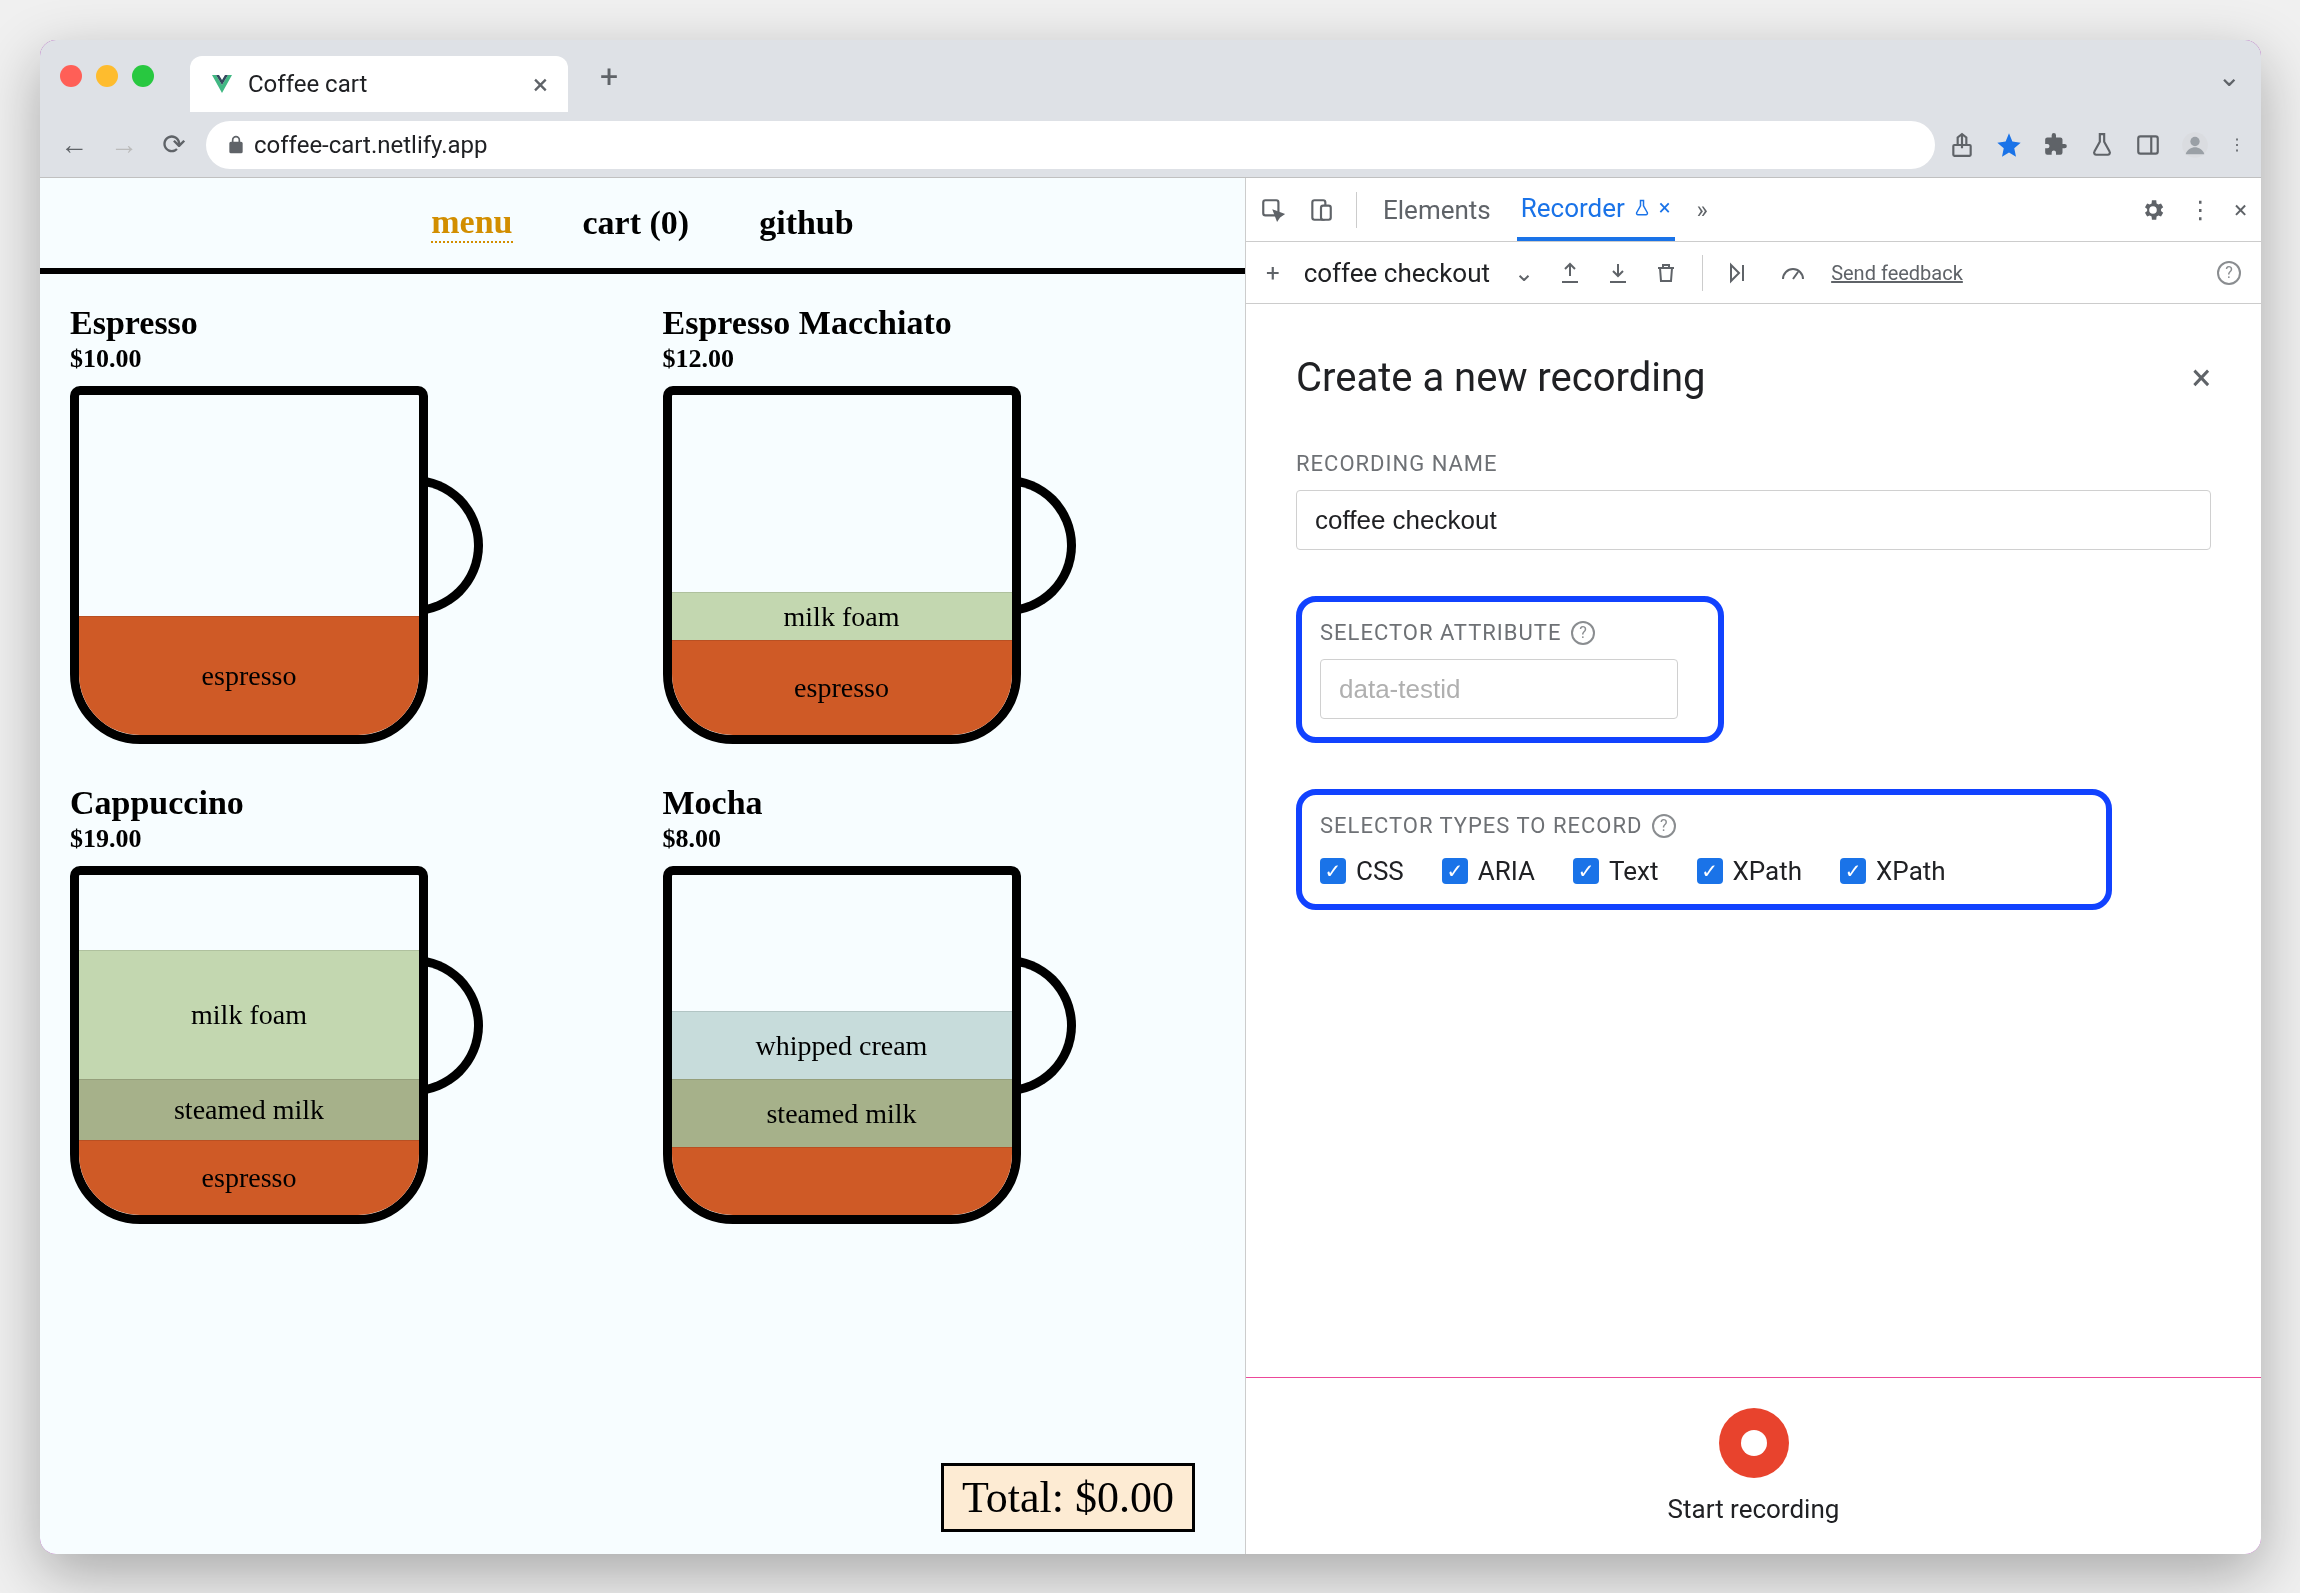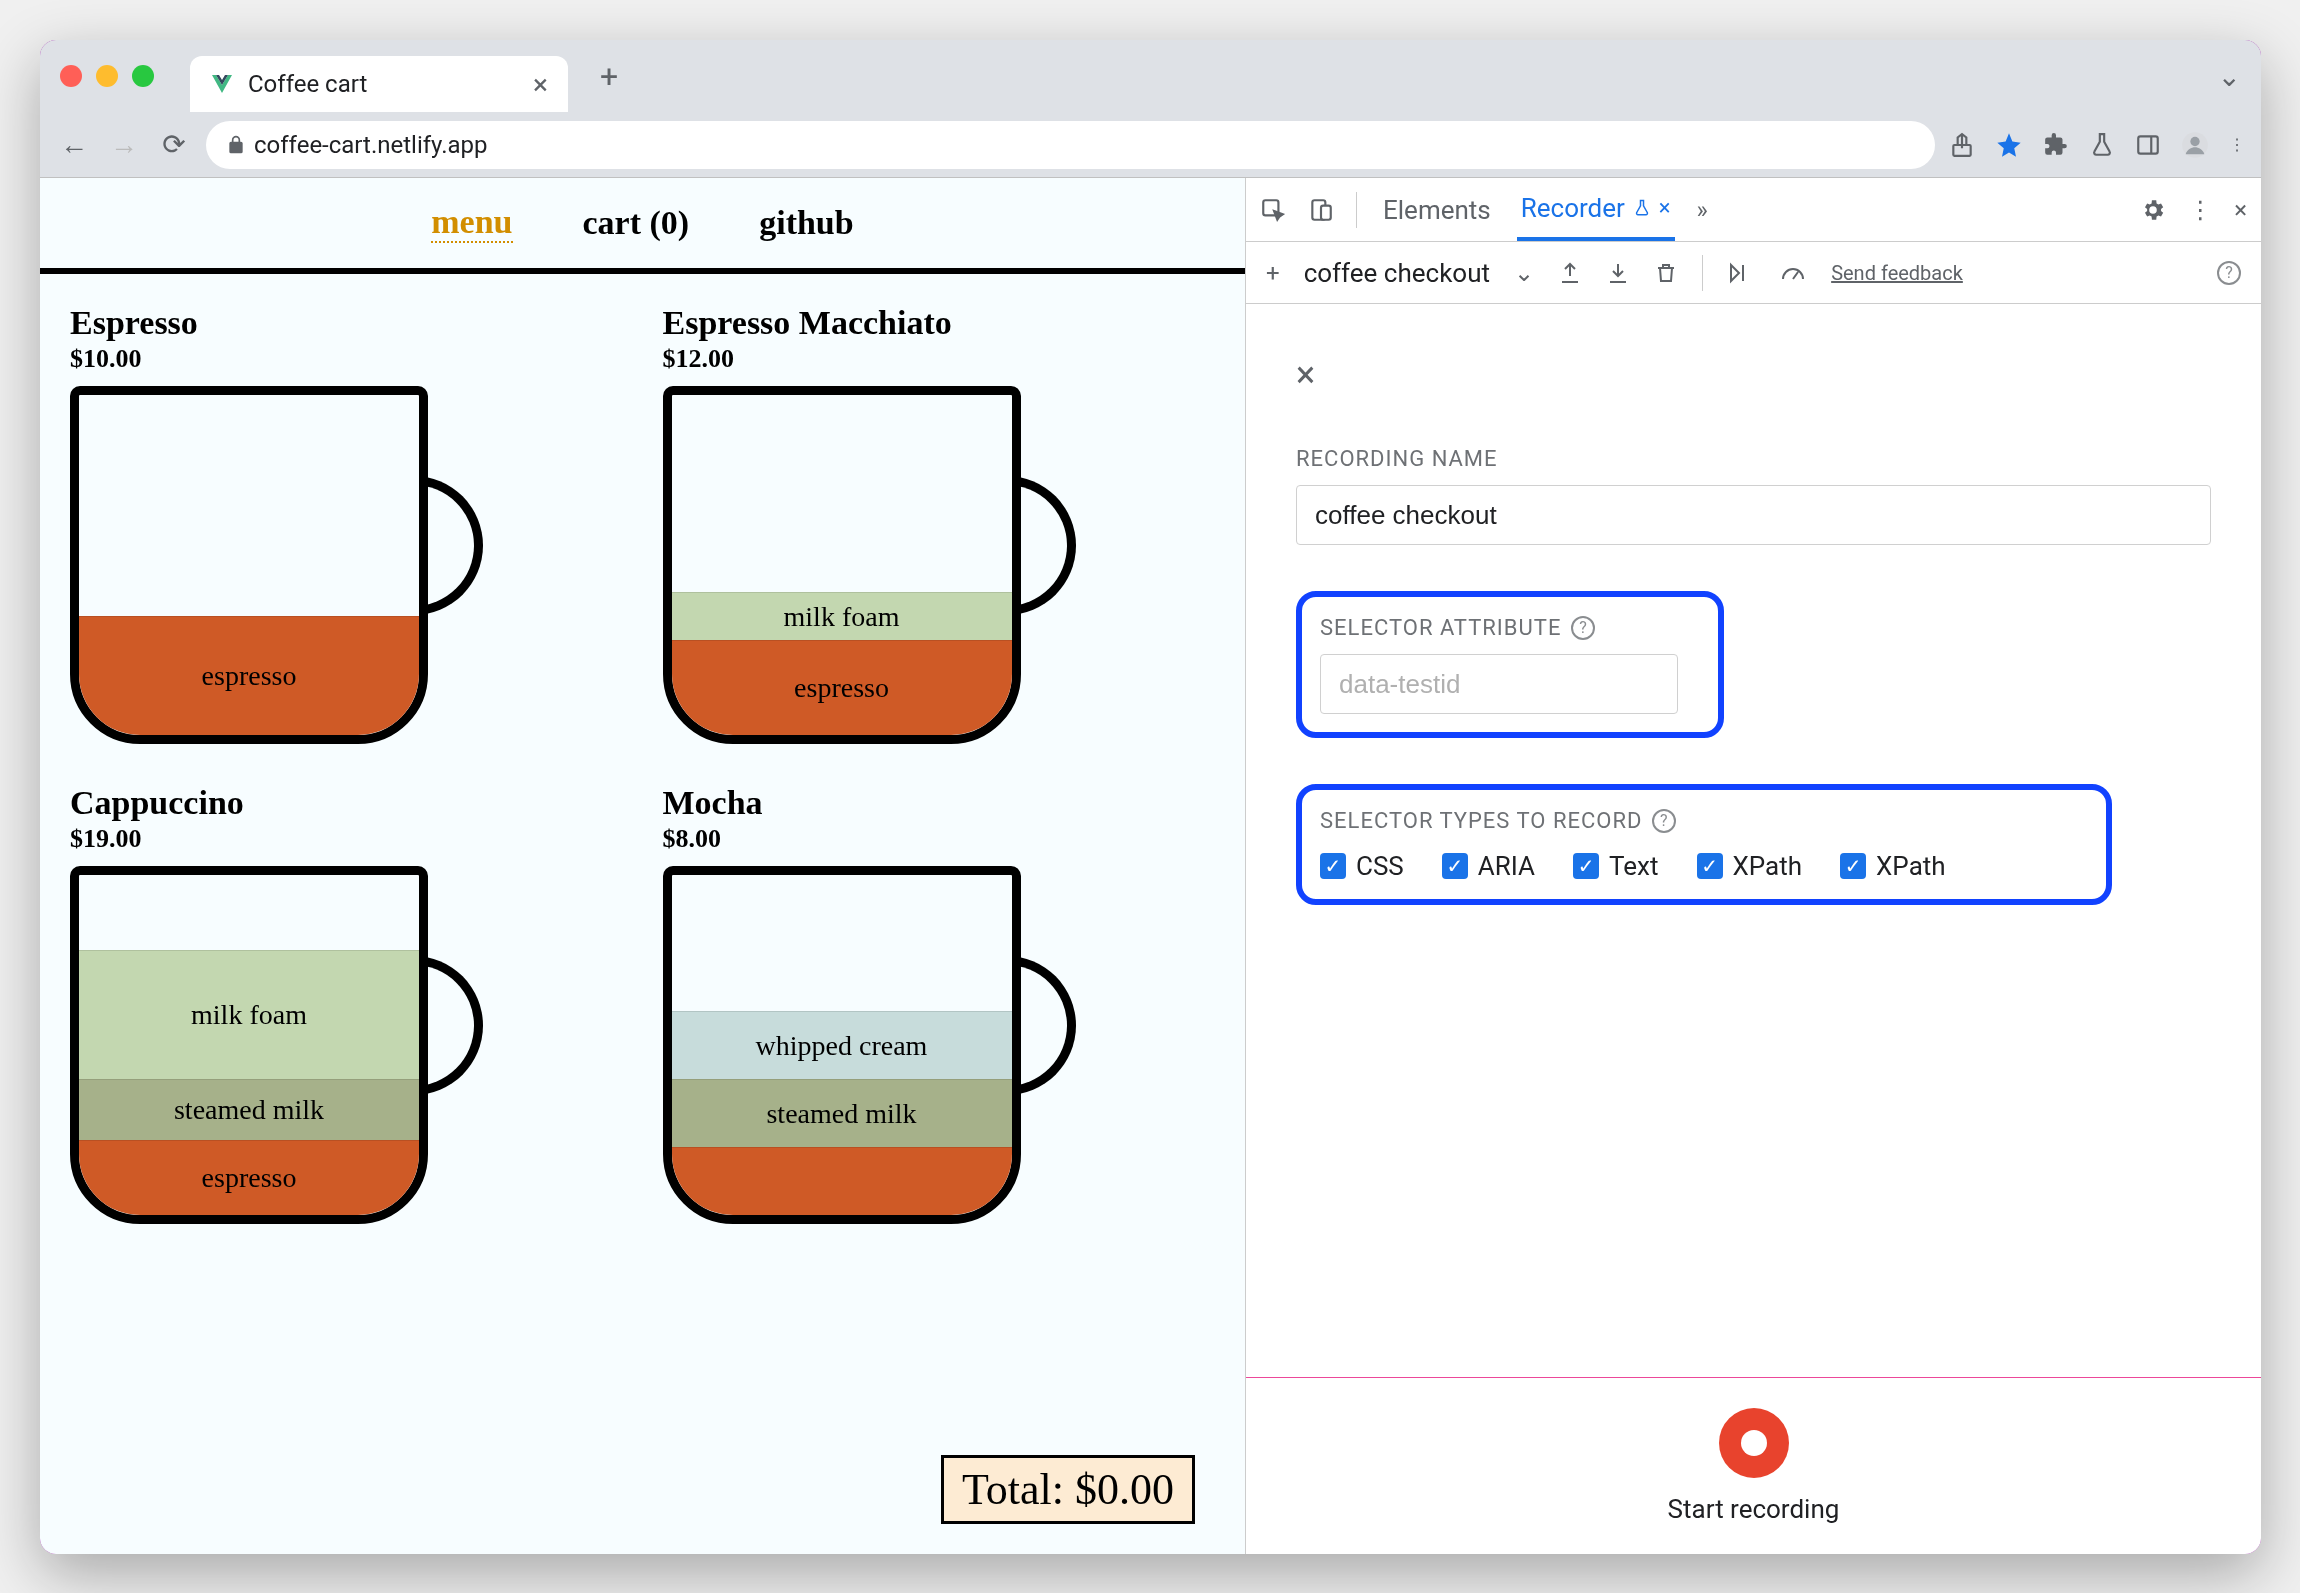--- a/index.html
+++ b/index.html
@@ -152,21 +152,21 @@
     justify-content: center;
     border-top: 1px solid rgba(0,0,0,0.1);
   }
   .espresso-l { background: #cf5a26; color: #000; }
   .milkfoam-l { background: #c3d7b0; color: #000; }
   .steamedmilk-l { background: #a6b18a; color: #000; }
   .whipped-l { background: #c7dcdb; color: #000; }
   .choco-l { background: #9d8654; color: #000; }
   .total-badge {
     position: absolute;
-    bottom: 30px;
+    bottom: 22px;
     right: 50px;
     background: #fdebd3;
     border: 3px solid #000;
     font-family: Georgia, serif;
     font-size: 44px;
     padding: 6px 18px;
   }
   
   .devtools {
     width: 1015px;
@@ -461,20 +461,21 @@
               <path d="M4 18a10 10 0 0 1 20 0M14 18l5-7"></path>
             </svg>
           </span>
         <span class="feedback">Send feedback</span>
         <div class="dt-spacer"></div>
         <span class="help-circle">?</span>
       </div>
 
       <div class="dt-panel">
         <div class="panel-head">
+          <div class="panel-title">Create a new recording</div>
           <div class="close-x">×</div>
         </div>
 
         <div class="section">
           <div class="field-label">RECORDING NAME</div>
           <input class="text-input" value="coffee checkout" style="">
         </div>
 
         <div class="highlight-box sel-attr-section" style="width:428px">
           <div class="field-label">

